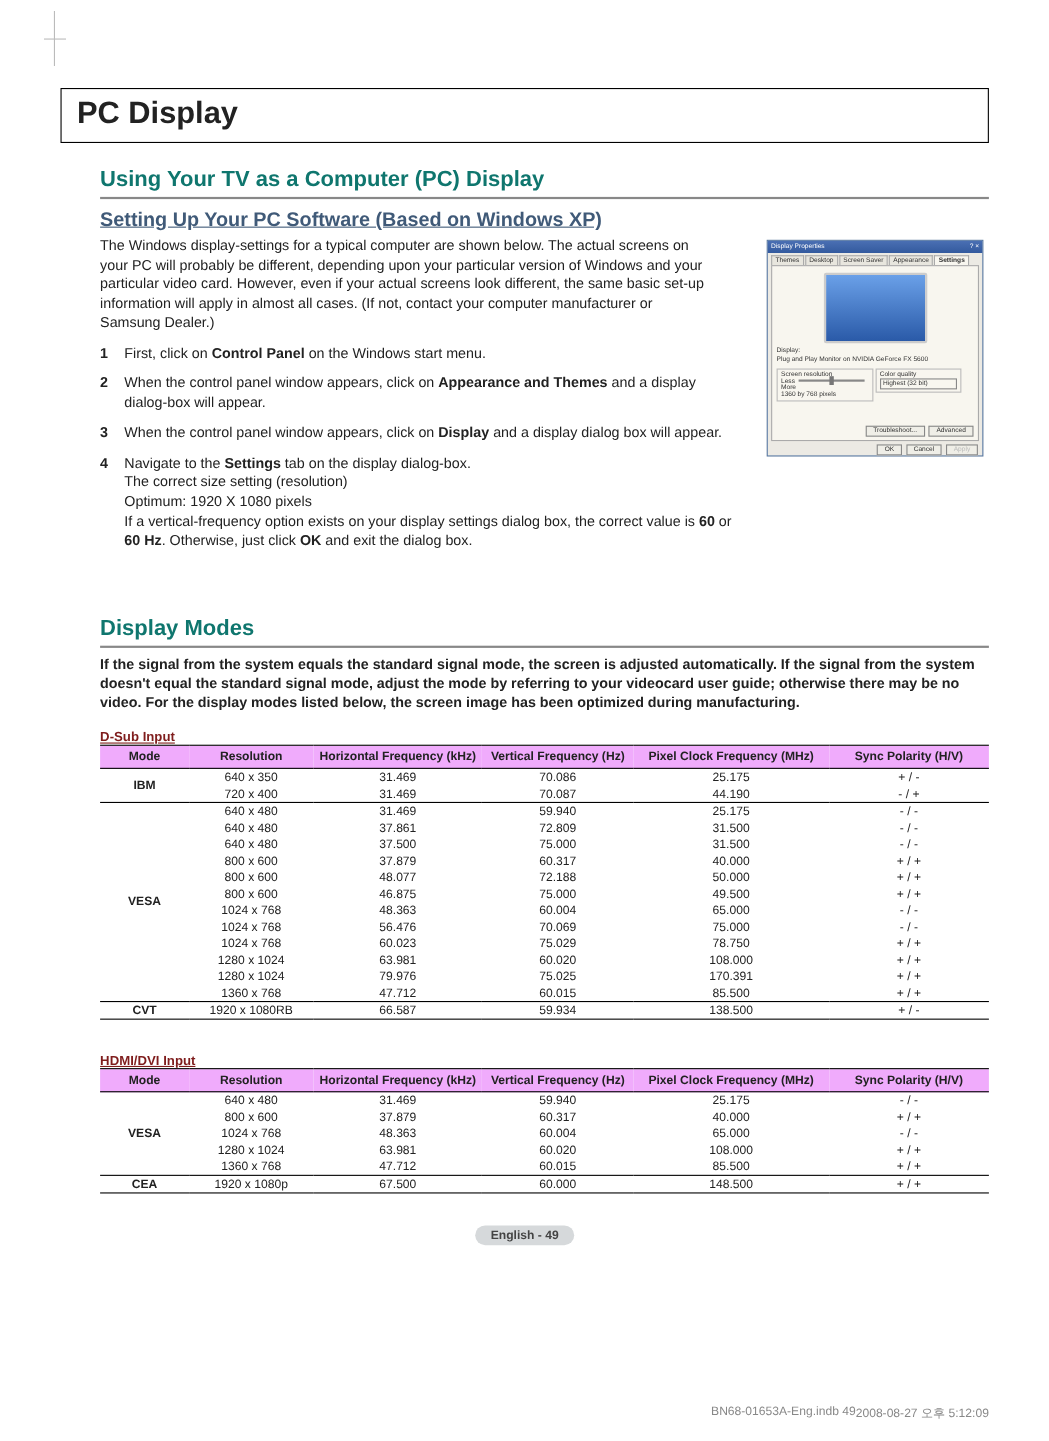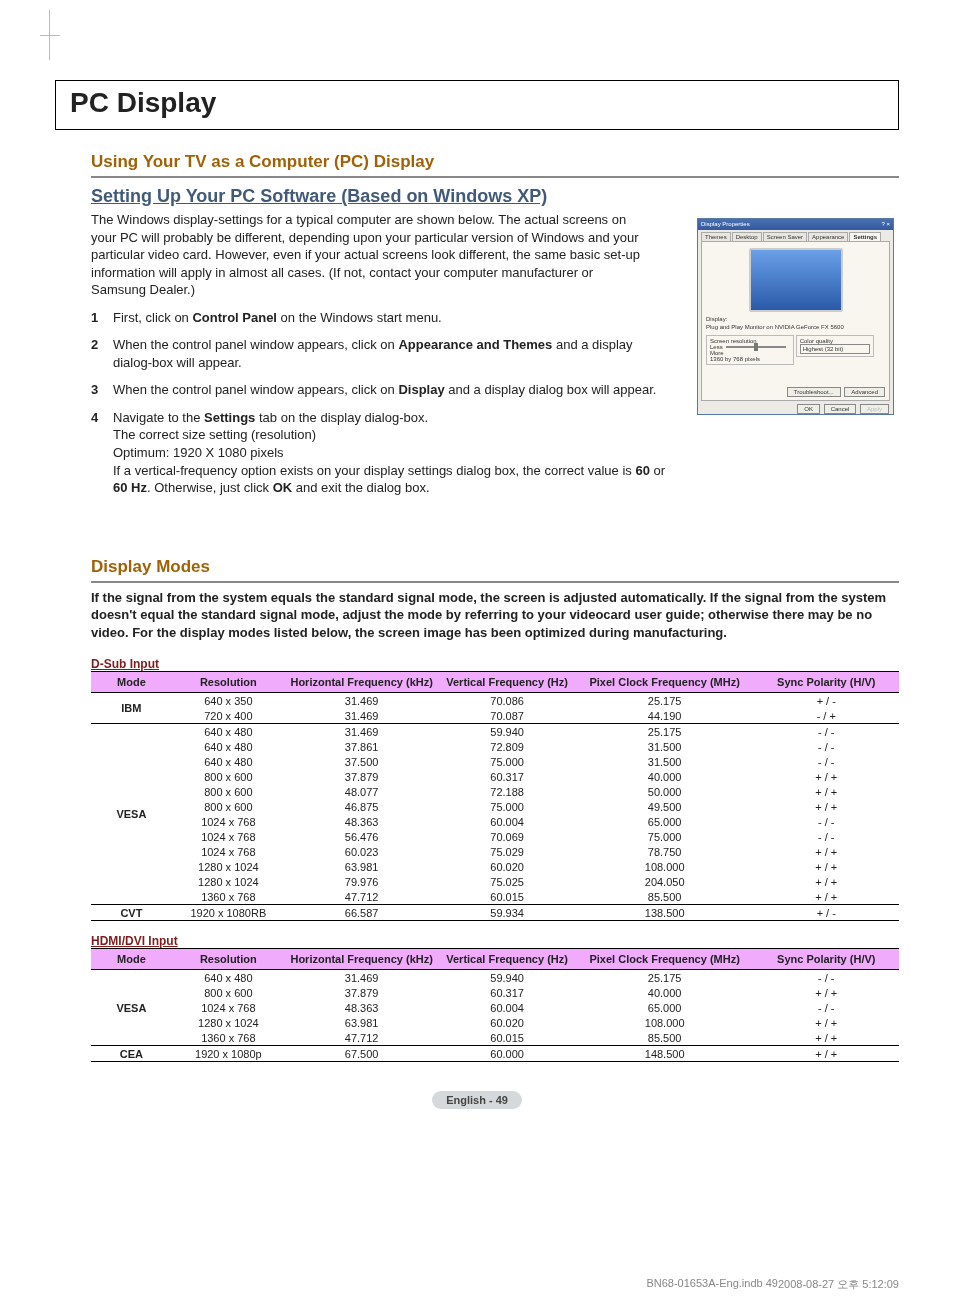--- a/index.html
+++ b/index.html
@@ -21,23 +21,23 @@
     padding: 6px 14px 10px 14px;
     margin-top: 40px;
     margin-bottom: 22px;
   }
   .title-bar h1 {
     font-size: 28px;
     font-weight: bold;
     margin: 0;
   }
   h2.section {
-    font-size: 17px;
-    font-weight: bold;
-    color: #a16207;
+    font-size: 20px;
+    font-weight: bold;
+    color: #0f766e;
     border-bottom: 2px solid #888;
     padding-bottom: 4px;
     margin: 14px 0 6px 36px;
   }
   h3.sub {
     font-size: 18px;
     font-weight: bold;
     color: #405a78;
     text-decoration: underline;
     margin: 8px 0 4px 36px;
@@ -359,21 +359,21 @@
           <td>1280 x 1024</td>
           <td>63.981</td>
           <td>60.020</td>
           <td>108.000</td>
           <td>+ / +</td>
         </tr>
         <tr>
           <td>1280 x 1024</td>
           <td>79.976</td>
           <td>75.025</td>
-          <td>204.050</td>
+          <td>170.391</td>
           <td>+ / +</td>
         </tr>
         <tr>
           <td>1360 x 768</td>
           <td>47.712</td>
           <td>60.015</td>
           <td>85.500</td>
           <td>+ / +</td>
         </tr>
       </tbody>
@@ -382,21 +382,21 @@
           <td class="mode" rowspan="1">CVT</td>
           <td>1920 x 1080RB</td>
           <td>66.587</td>
           <td>59.934</td>
           <td>138.500</td>
           <td>+ / -</td>
         </tr>
       </tbody>
     </table>
 
-  <div class="input-label" style="margin-top:13px">HDMI/DVI Input</div>
+  <div class="input-label" style="margin-top:30px">HDMI/DVI Input</div>
   <table class="modes" id="hdmi-table">
     <thead>
       <tr>
         <th style="width:10%">Mode</th>
         <th style="width:14%">Resolution</th>
         <th style="width:19%">Horizontal Frequency (kHz)</th>
         <th style="width:17%">Vertical Frequency (Hz)</th>
         <th style="width:22%">Pixel Clock Frequency (MHz)</th>
         <th style="width:18%">Sync Polarity (H/V)</th>
       </tr>

